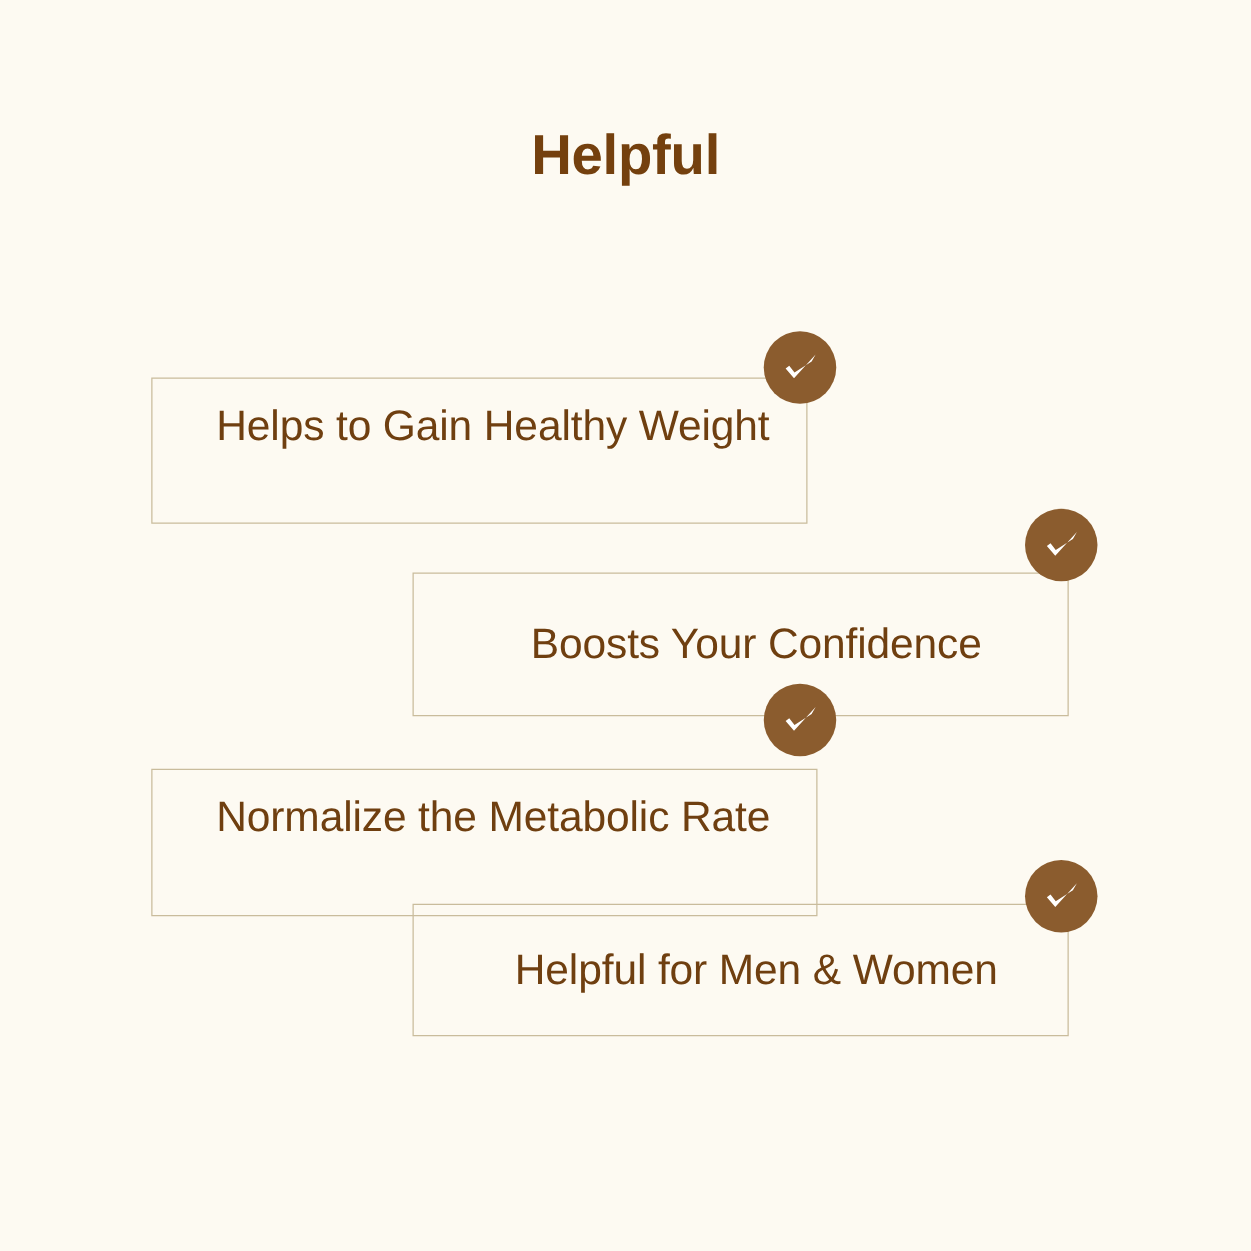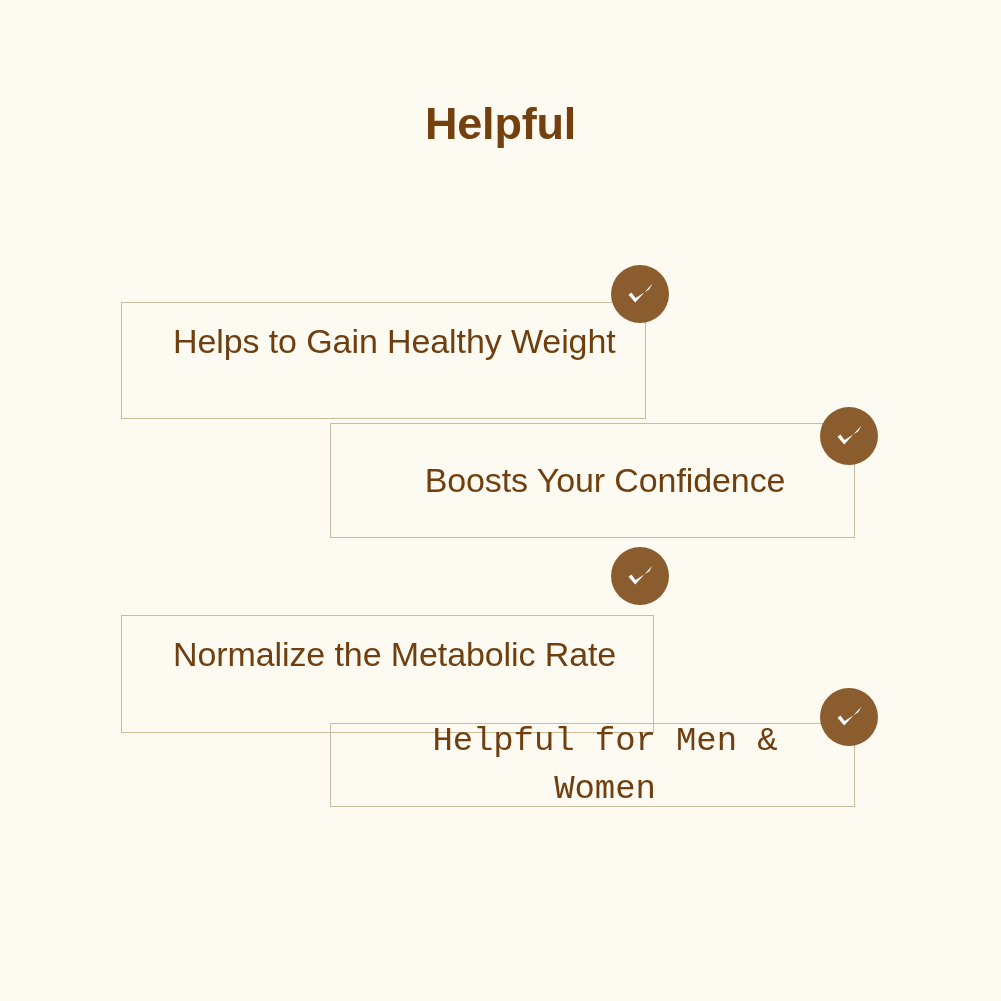--- a/index.html
+++ b/index.html
@@ -55,23 +55,23 @@
   .benefit-item.one-line .benefit-label {
     top: 0;
     bottom: 0;
     display: flex;
     align-items: center;
     justify-content: center;
     text-align: center;
   }
   
   .item-1 { left: 121px; top: 302px; width: 525px; height: 117px; }
-  .item-2 { left: 330px; top: 423px; width: 525px; height: 115px; }
+  .item-2 { left: 330px; top: 458px; width: 525px; height: 115px; }
   .item-3 { left: 121px; top: 615px; width: 533px; height: 118px; }
-  .item-4 { left: 330px; top: 723px; width: 525px; height: 84px; font-family: Liberation Mono, monospace; }
+  .item-4 { left: 330px; top: 723px; width: 525px; height: 106px; }
 
   .check-badge {
     position: absolute;
     width: 58px;
     height: 58px;
     border-radius: 50%;
     background: #8b5c2e;
     display: flex;
     align-items: center;
     justify-content: center;

